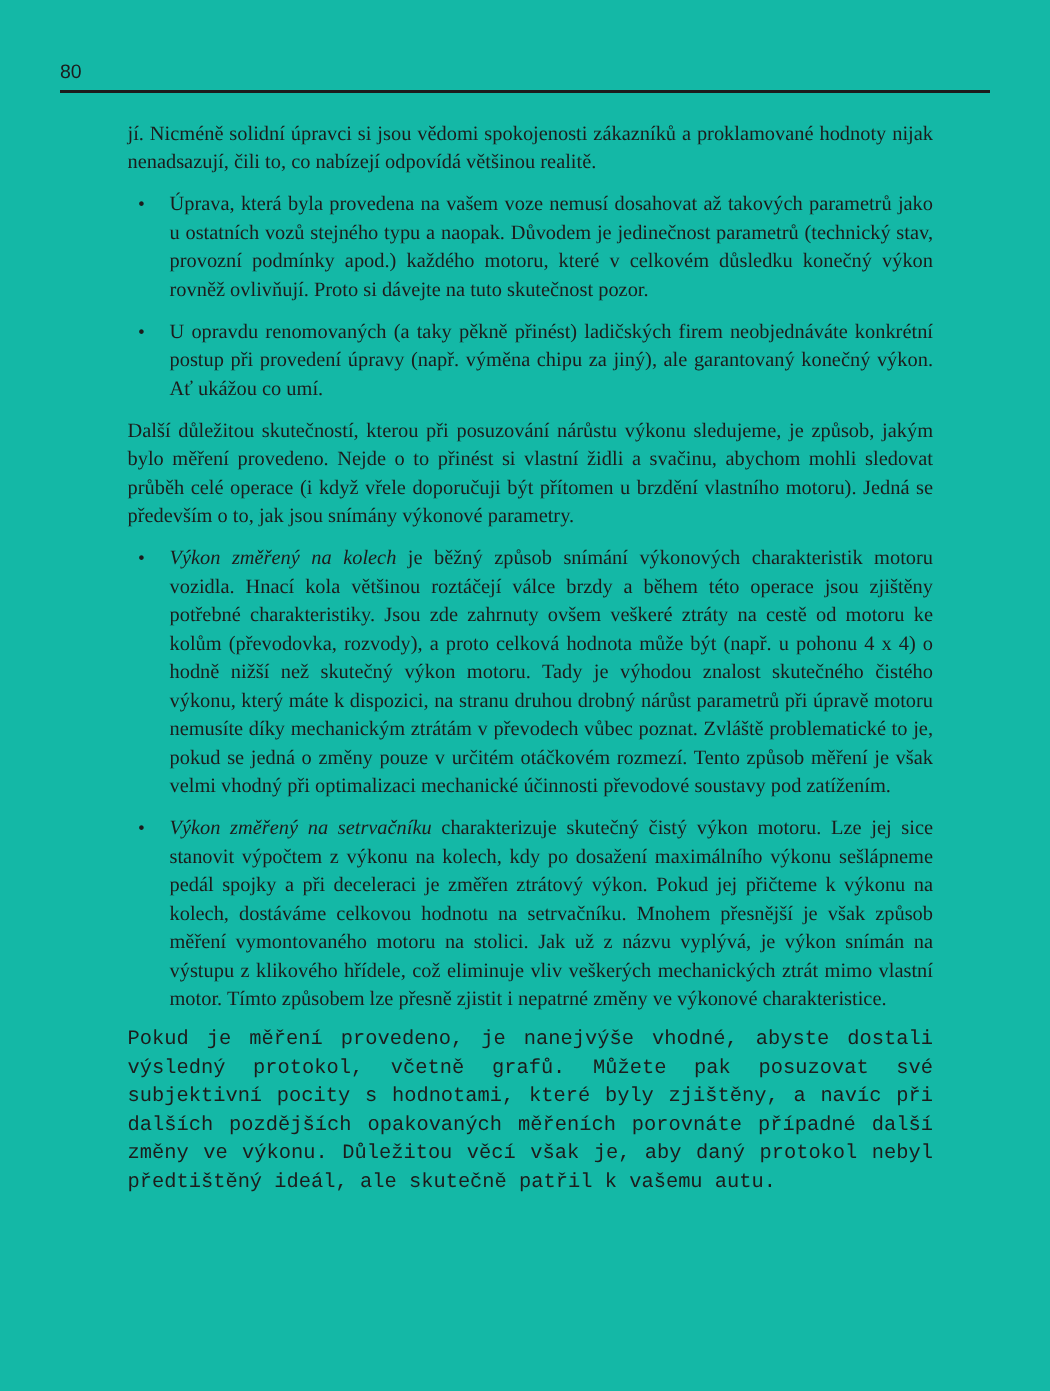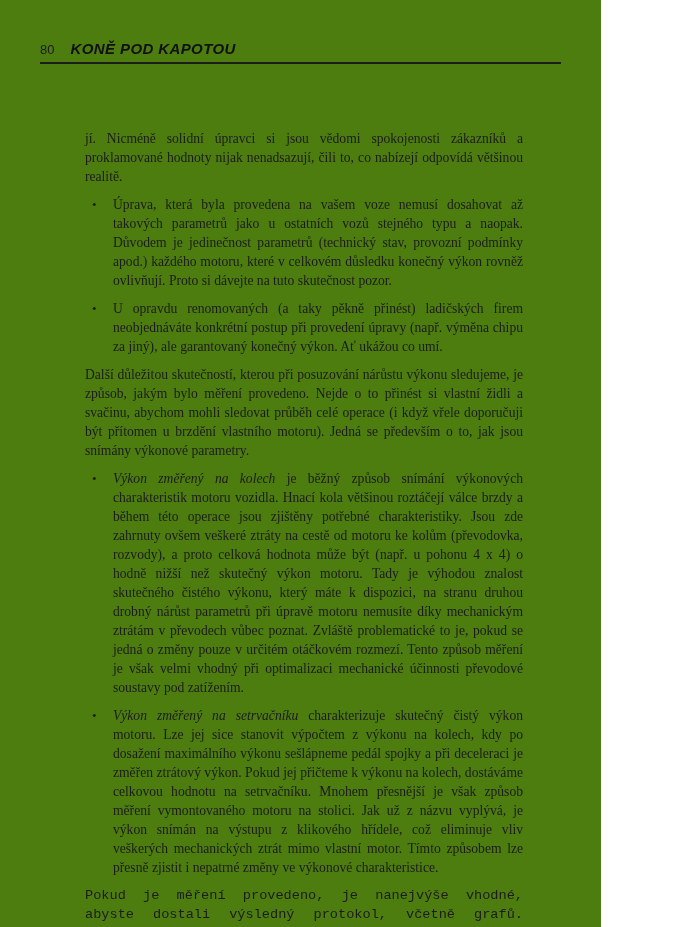--- a/index.html
+++ b/index.html
@@ -1,19 +1,19 @@
 <!DOCTYPE html>
 <html><head>
 <meta charset="utf-8">
 <style>
   html, body { margin: 0; padding: 0; background: #ffffff; }
   .page {
-    width: 601px;
+    width: 700px;
     height: 927px;
-    background: #4d7c0f;
+    background: #14b8a6;
     box-sizing: border-box;
     position: relative;
     font-family: "Liberation Serif", serif;
     color: #1c1c1c;
     overflow: hidden;
   }
   .page-header {
     display: flex;
     align-items: baseline;
     gap: 16px;
@@ -34,21 +34,20 @@
   }
   .header-rule {
     border-bottom: 2px solid #1c1c1c;
     margin: 5px 40px 0 40px;
   }
   .content {
     padding: 17px 78px 0 85px;
     font-size: 13.6px;
     line-height: 19px;
     text-align: justify;
-    margin-top: 48px;
   }
   .content p { margin: 0 0 9px 0; }
   .continuation { margin-left: 28px; }
   .bullet-list { margin: 0 0 9px 0; }
   .bullet-item {
     display: flex;
     margin: 0 0 9px 0;
   }
   .bullet-marker {
     width: 28px;
@@ -64,21 +63,20 @@
   .bullet-lead { font-style: italic; }
   .final-paragraph { margin-bottom: 0; font-family: Liberation Mono, monospace; }
 </style>
 </head>
 <body>
 
 <div class="page">
 
   <header class="page-header">
     <span class="page-number">80</span>
-    <span class="header-title">KONĚ POD KAPOTOU</span>
   </header>
   <div class="header-rule"></div>
 
   <main class="content">
 
     <p class="continuation">jí. Nicméně solidní úpravci si jsou vědomi spokojenosti zákazníků a proklamované hodnoty nijak nenadsazují, čili to, co nabízejí odpovídá většinou realitě.</p>
 
     <div class="bullet-list">
       <div class="bullet-item">
         <span class="bullet-marker">•</span>

